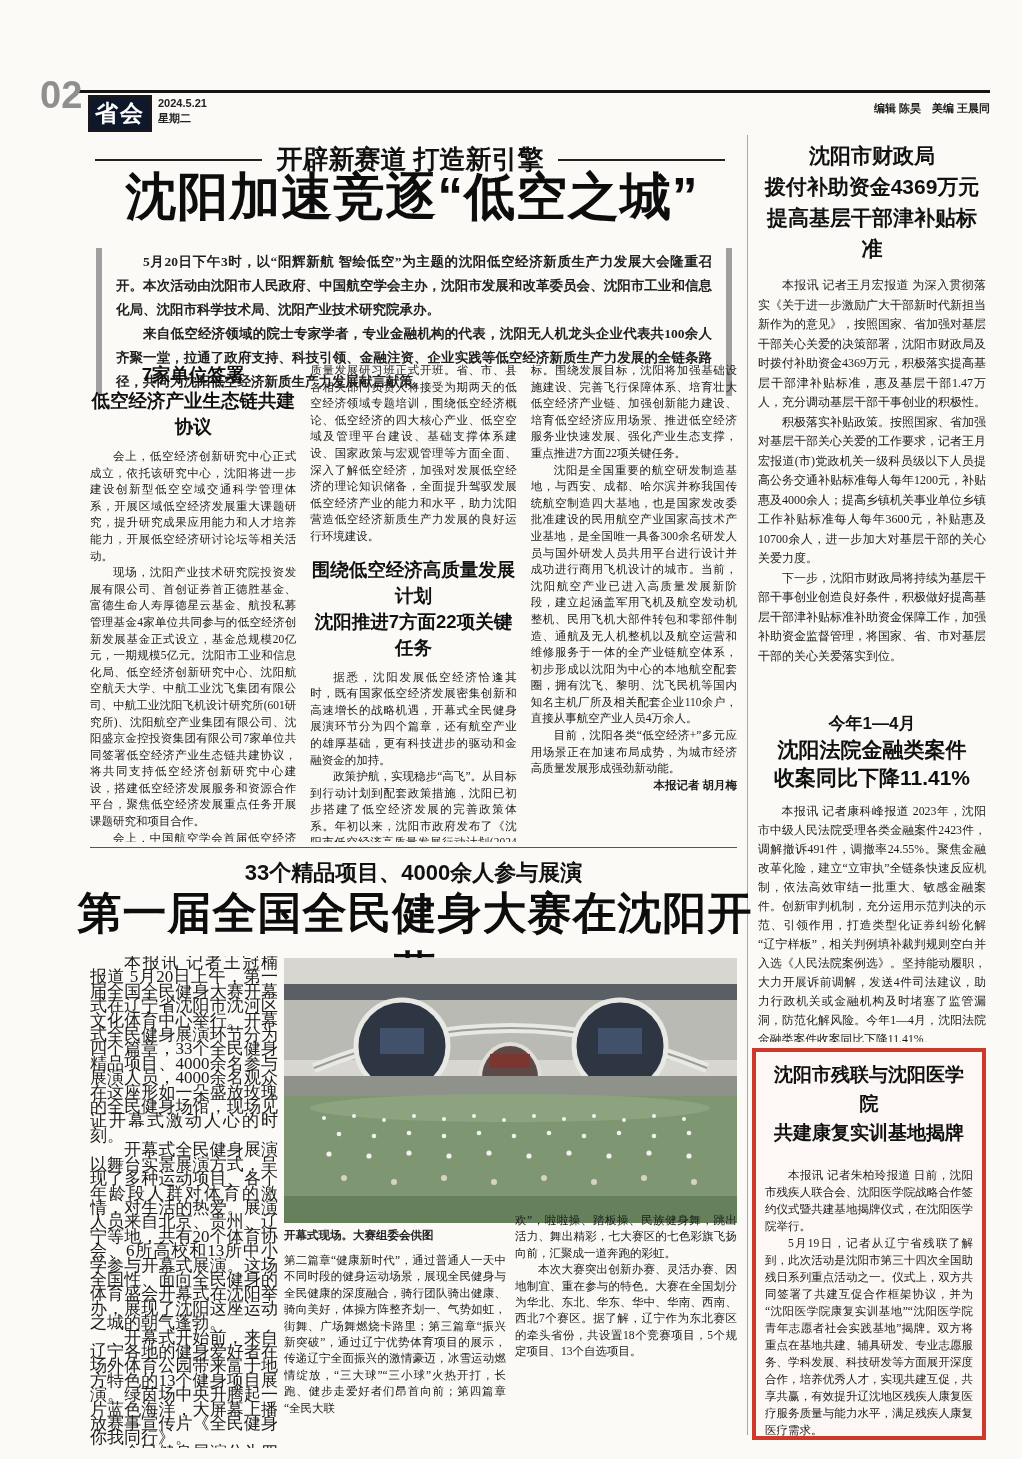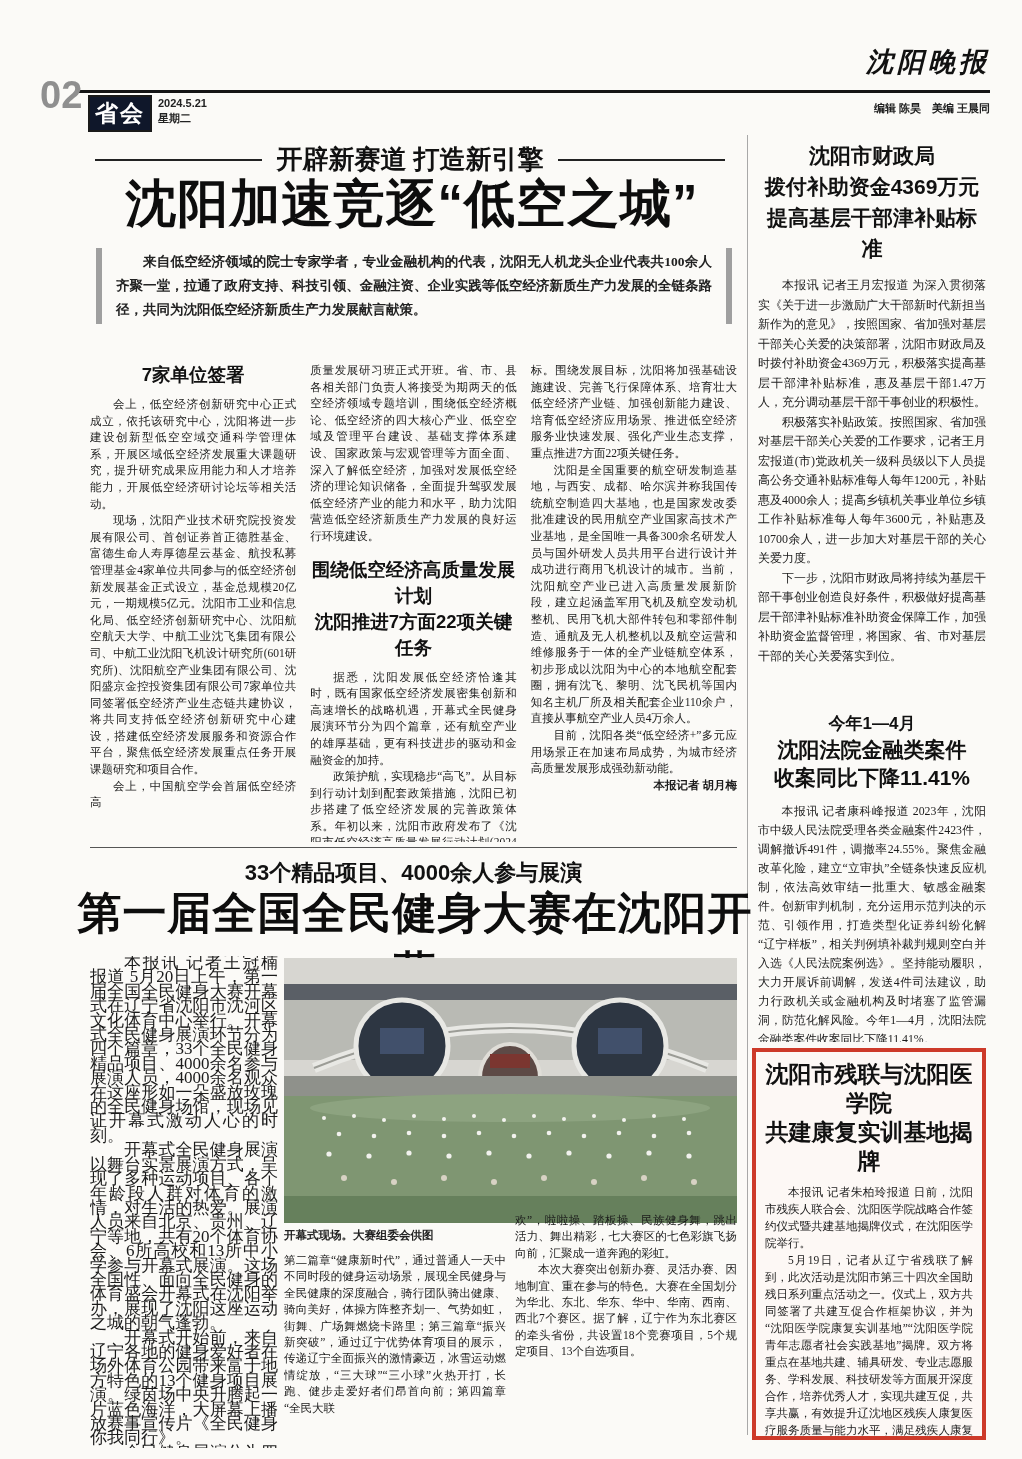--- a/index.html
+++ b/index.html
@@ -18,21 +18,21 @@
               color:#222;line-height:15px;}
   #staff{left:690px;top:101px;width:300px;text-align:right;font-family:"Liberation Sans",sans-serif;
          font-size:11px;font-weight:700;color:#222;}
   
   #v-divider{left:747px;top:135px;width:1px;height:1300px;background:#a8a8a8;}
   #mid-rule{left:90px;top:847px;width:647px;height:1px;background:#555;}
   
   #lead-kicker{left:95px;top:142px;width:630px;display:flex;align-items:center;gap:14px;
                font-family:"Liberation Sans",sans-serif;font-size:26px;font-weight:800;color:#111;}
   #lead-kicker .rule{flex:1;height:2px;background:#222;}
-  #lead-headline{left:92px;top:170px;width:640px;text-align:center;font-family:"Liberation Sans",sans-serif;
+  #lead-headline{left:92px;top:163px;width:640px;text-align:center;font-family:"Liberation Sans",sans-serif;
                  font-size:51px;font-weight:900;letter-spacing:1px;color:#0d0d0d;}
   #lead-intro{left:96px;top:248px;width:596px;border-left:6px solid #9f9f9f;border-right:6px solid #9f9f9f;
               padding:2px 14px;font-size:13.5px;line-height:24px;font-weight:600;color:#222;text-align:justify;}
   #lead-intro p{margin:0;text-indent:2em;}
   #lead-cols{left:90px;top:362px;width:647px;height:480px;display:flex;gap:14px;}
   .news-col{flex:1;overflow:hidden;font-size:11.5px;line-height:16.6px;text-align:justify;color:#1b1b1b;}
   .news-col p{margin:0;text-indent:2em;}
   .news-col p.noindent{text-indent:0;}
   .subhead{font-family:"Liberation Sans",sans-serif;font-size:18.5px;line-height:26px;font-weight:800;
            text-align:center;text-indent:0;color:#111;margin:0 0 8px 0;}
@@ -44,21 +44,21 @@
   .right-body{font-size:12px;line-height:19.5px;text-align:justify;color:#1b1b1b;}
   .right-body p{margin:0;text-indent:2em;}
   #art-finance{top:140px;height:562px;}
   #art-finance .right-head{font-size:21px;line-height:31px;margin-bottom:12px;}
   #art-court{top:712px;height:330px;}
   #art-court .h-small{font-size:17px;line-height:24px;}
   #art-court .right-head{font-size:21px;line-height:28px;}
   #art-court .right-body{margin-top:10px;font-size:11.8px;line-height:19px;}
   #art-rehab{left:752px;top:1048px;width:234px;height:392px;border:4px solid #cd3a2a;background:#fdf8f5;
              box-sizing:border-box;padding:8px 9px;overflow:hidden;}
-  #art-rehab .right-head{font-size:23px;line-height:29px;margin-bottom:8px;}
+  #art-rehab .right-head{font-size:19px;line-height:29px;margin-bottom:20px;}
   #art-rehab .right-body{font-size:11.5px;line-height:17px;}
   
   #fit-kicker{left:90px;top:858px;width:647px;text-align:center;font-family:"Liberation Sans",sans-serif;
               font-size:22px;font-weight:700;color:#111;}
   #fit-headline{left:70px;top:884px;width:690px;text-align:center;font-family:"Liberation Sans",sans-serif;
                 font-size:44px;font-weight:900;letter-spacing:1px;color:#0d0d0d;}
   #fit-col1{left:90px;top:956px;width:188px;height:492px;overflow:hidden;font-size:17px;line-height:14.4px;
             text-align:justify;color:#1b1b1b;}
   #fit-col1 p{margin:0;text-indent:2em;}
   #photo{left:284px;top:958px;width:453px;height:265px;background:#cfcfca;overflow:hidden;}
@@ -69,48 +69,49 @@
   #fit-col3{left:515px;top:1212px;width:222px;height:196px;overflow:hidden;}
   .fit-lower{font-size:11.5px;line-height:16.4px;text-align:justify;color:#1b1b1b;}
   .fit-lower p{margin:0;text-indent:2em;}
   .fit-lower p.noindent{text-indent:0;}
 </style>
 </head>
 <body>
 
 <div id="page">
 
-  <div class="abs" id="masthead">沈阳晚报</div>
   <div class="abs" id="top-rule"></div>
   <div class="abs" id="page-num">02</div>
   <div class="abs" id="section-box">省会</div>
   <div class="abs" id="date-block">
     <div>2024.5.21</div>
     <div>星期二</div>
   </div>
   <div class="abs" id="staff">编辑 陈昊　美编 王晨同</div>
 
   <div class="abs" id="v-divider"></div>
   <div class="abs" id="mid-rule"></div>
 
   <div class="abs" id="lead-kicker">
     <span class="rule"></span>
     <span>开辟新赛道 打造新引擎</span>
     <span class="rule"></span>
   </div>
   <div class="abs" id="lead-headline">沈阳加速竞逐“低空之城”</div>
 
   <div class="abs" id="lead-intro">
+    <p>5月20日下午3时，以“阳辉新航 智绘低空”为主题的沈阳低空经济新质生产力发展大会隆重召开。本次活动由沈阳市人民政府、中国航空学会主办，沈阳市发展和改革委员会、沈阳市工业和信息化局、沈阳市科学技术局、沈阳产业技术研究院承办。</p>
     <p>来自低空经济领域的院士专家学者，专业金融机构的代表，沈阳无人机龙头企业代表共100余人齐聚一堂，拉通了政府支持、科技引领、金融注资、企业实践等低空经济新质生产力发展的全链条路径，共同为沈阳低空经济新质生产力发展献言献策。</p>
   </div>
 
   <div class="abs" id="lead-cols">
     <div class="news-col">
       <div class="subhead">
         <div>7家单位签署</div>
+        <div>低空经济产业生态链共建协议</div>
       </div>
       <p>会上，低空经济创新研究中心正式成立，依托该研究中心，沈阳将进一步建设创新型低空空域交通科学管理体系，开展区域低空经济发展重大课题研究，提升研究成果应用能力和人才培养能力，开展低空经济研讨论坛等相关活动。</p>
       <p>现场，沈阳产业技术研究院投资发展有限公司、首创证券首正德胜基金、富德生命人寿厚德星云基金、航投私募管理基金4家单位共同参与的低空经济创新发展基金正式设立，基金总规模20亿元，一期规模5亿元。沈阳市工业和信息化局、低空经济创新研究中心、沈阳航空航天大学、中航工业沈飞集团有限公司、中航工业沈阳飞机设计研究所(601研究所)、沈阳航空产业集团有限公司、沈阳盛京金控投资集团有限公司7家单位共同签署低空经济产业生态链共建协议，将共同支持低空经济创新研究中心建设，搭建低空经济发展服务和资源合作平台，聚焦低空经济发展重点任务开展课题研究和项目合作。</p>
       <p>会上，中国航空学会首届低空经济高</p>
     </div>
     <div class="news-col">
       <p class="noindent">质量发展研习班正式开班。省、市、县各相关部门负责人将接受为期两天的低空经济领域专题培训，围绕低空经济概论、低空经济的四大核心产业、低空空域及管理平台建设、基础支撑体系建设、国家政策与宏观管理等方面全面、深入了解低空经济，加强对发展低空经济的理论知识储备，全面提升驾驭发展低空经济产业的能力和水平，助力沈阳营造低空经济新质生产力发展的良好运行环境建设。</p>
       <div class="subhead mid">
         <div>围绕低空经济高质量发展计划</div>
         <div>沈阳推进7方面22项关键任务</div>

